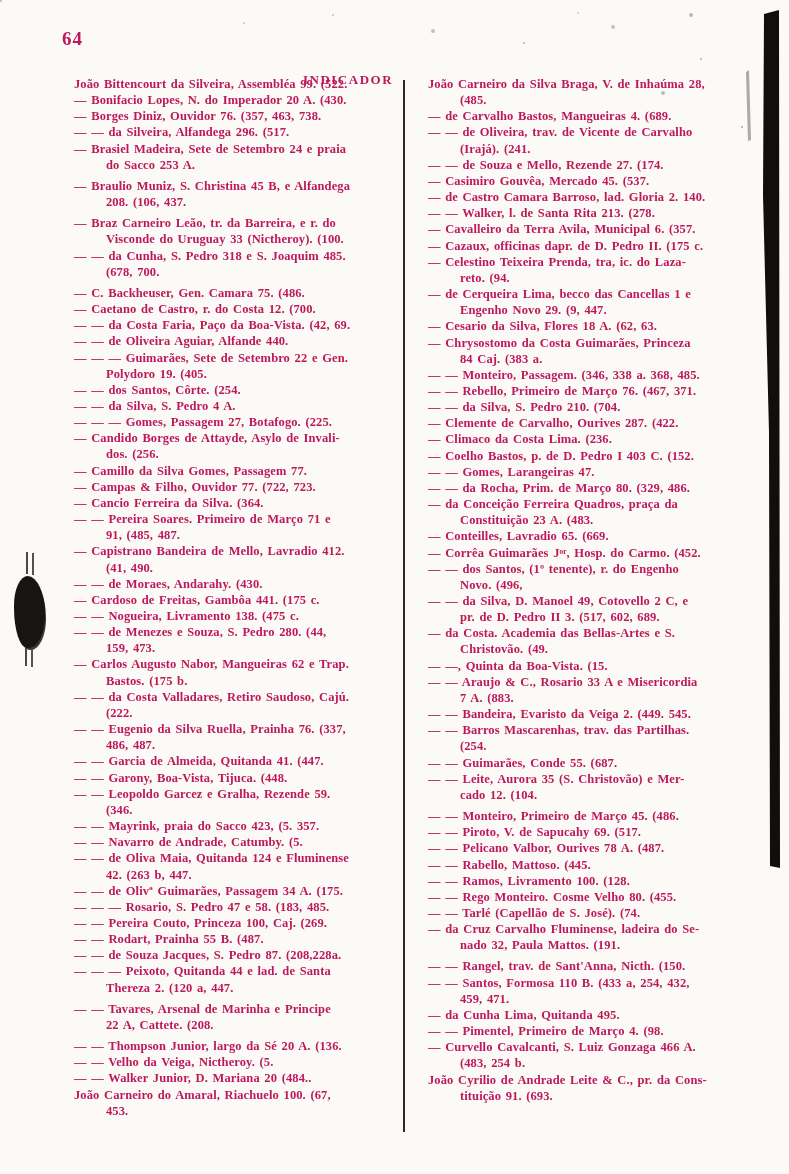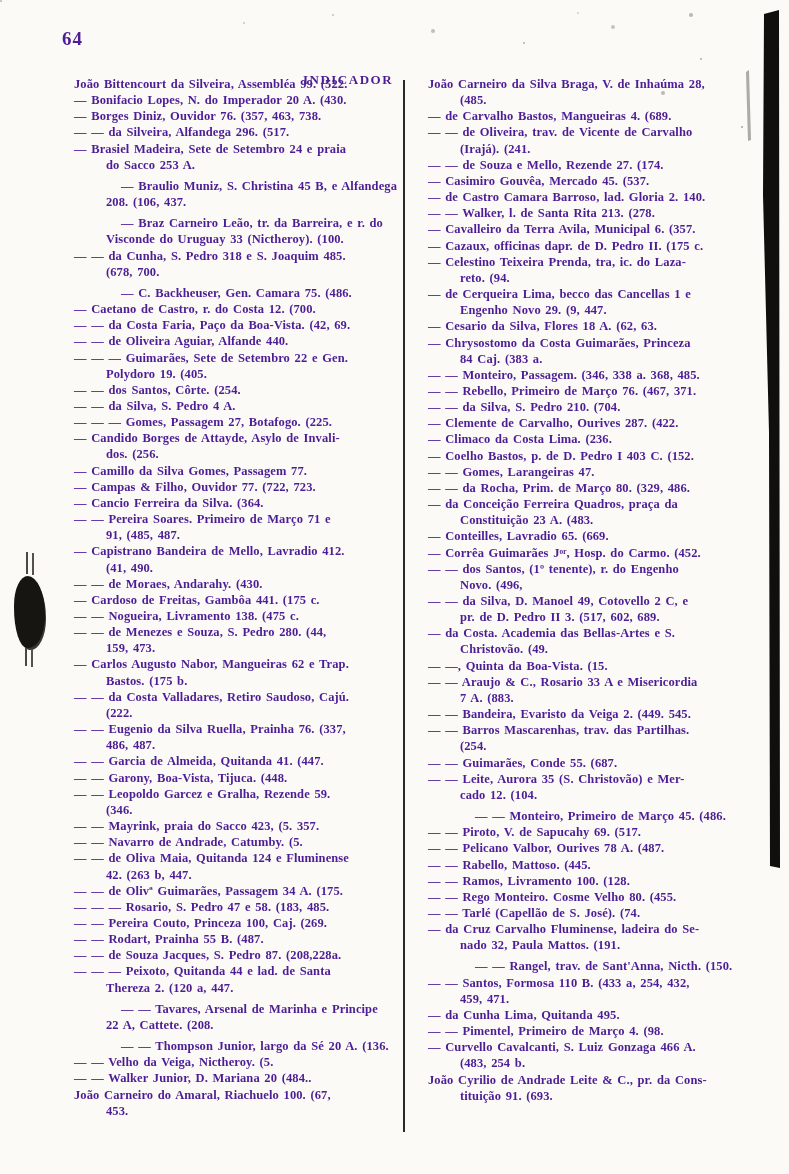--- a/index.html
+++ b/index.html
@@ -2,21 +2,21 @@
 <html><head>
 <meta charset="utf-8">
 <style>
   html,body{margin:0;padding:0;}
   .page{
     position:relative;
     width:789px;height:1174px;
     background:#fbfaf6;
     overflow:hidden;
     font-family:"Liberation Serif","DejaVu Serif",serif;
-    color:#4c1d95;
+    color:#be185d;
   }
   .pagenum{
     position:absolute;left:62px;top:28px;
     font-size:19px;font-weight:700;letter-spacing:1px;
   }
   .header-title{
     position:absolute;left:278px;top:44px;width:140px;
     text-align:center;font-size:13px;font-weight:700;letter-spacing:1.5px;margin-top:28px;
   }
   .textgrid{
@@ -29,21 +29,21 @@
   .col-right{left:368px;}
   .divider{
     position:absolute;left:343px;top:4px;width:2px;height:1052px;
     background:#2a2925;
   }
   .line{
     font-size:12.5px;line-height:16.15px;font-weight:700;
     white-space:nowrap;word-spacing:1.4px;letter-spacing:0.1px;
   }
   .cont{padding-left:32px;}
-  .gap{margin-top:5px;margin-left:47px;}
+  .gap{margin-top:5px;}
   .ink-blot{
     position:absolute;left:14px;top:576px;width:31px;height:72px;
     background:#161512;
     border-radius:46% 58% 55% 44% / 42% 56% 46% 58%;
     box-shadow:2px 3px 0 -1px #3a3833;
   }
   .tick{
     position:absolute;width:2px;height:22px;background:#4a4843;
     box-shadow:6px 1px 0 0 #55524c;
   }

